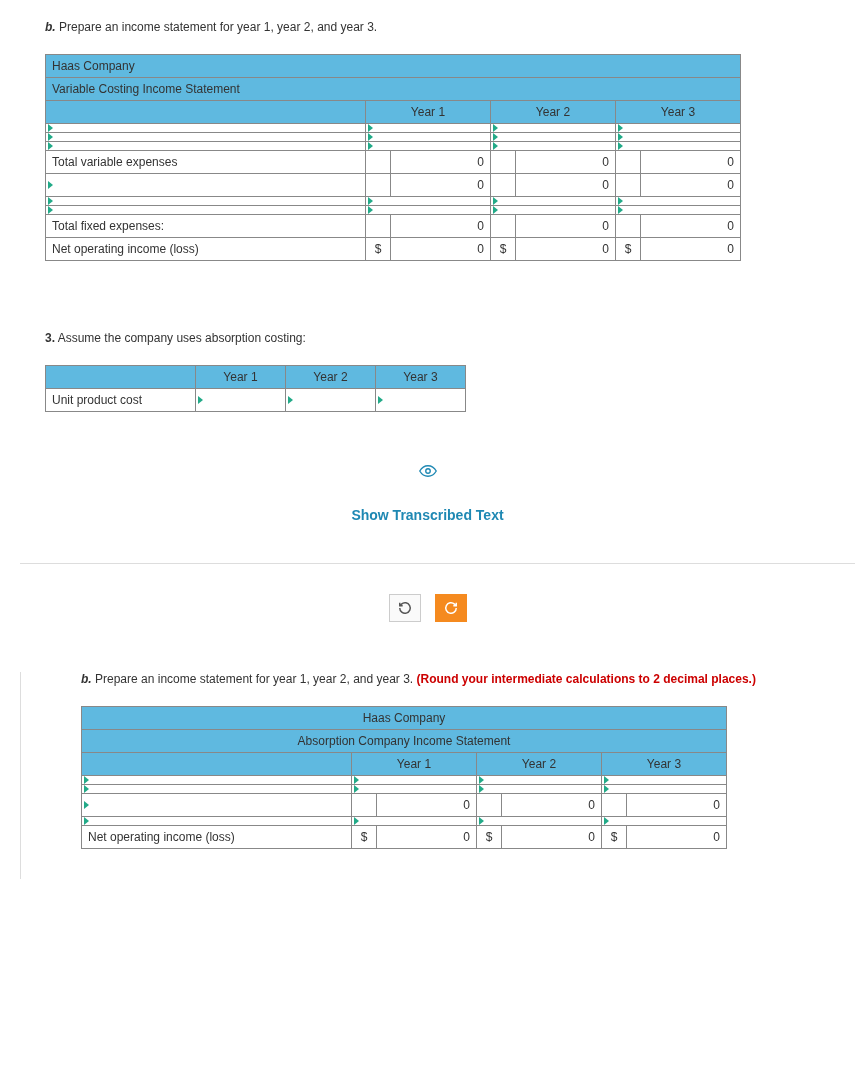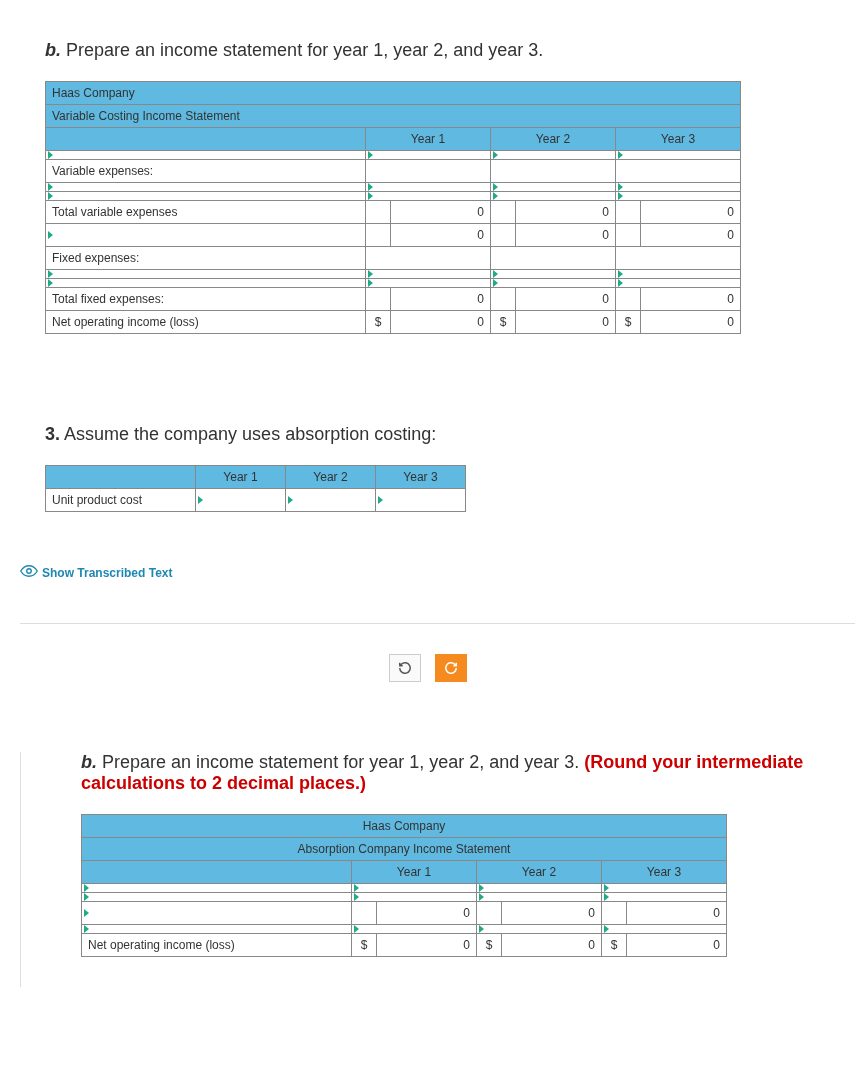--- a/index.html
+++ b/index.html
@@ -9,23 +9,22 @@
     font-family: Arial, Helvetica, sans-serif;
     font-size: 13px;
     color: #333;
     background: #fff;
     width: 855px;
   }
   .section {
     padding: 20px 45px 30px 45px;
   }
   .question-text {
-    font-size: 18px;
+    font-size: 12px;
     margin-bottom: 20px;
-    margin-top: 20px;
   }
   .question-text .bold-letter {
     font-weight: bold;
     font-style: italic;
   }
   .red-text {
     color: #c00;
     font-weight: bold;
   }
   .num-prefix {
@@ -78,22 +77,23 @@
     font-size: 12px;
   }
   .small-lbl { width: 150px; text-align: left; }
   .small-yr { width: 90px; text-align: center; }
   .show-transcribed {
     color: #1e88b3;
     font-weight: bold;
     padding: 20px 20px 40px 20px;
     display: flex;
     align-items: center;
-    gap: 4px;
-    font-size: 12px;
+    gap: 24px;
+    font-size: 14px;
+    flex-direction: column;
   }
   .eye-icon svg { width: 18px; height: 18px; stroke: #1e88b3; fill: none; stroke-width: 1.8; }
   .divider {
     border-top: 1px solid #ddd;
     margin-left: 20px;
   }
   .refresh-row {
     display: flex;
     justify-content: center;
     gap: 14px;
@@ -142,26 +142,20 @@
       <td class="blue-header" colspan="2">Year 2</td>
       <td class="blue-header" colspan="2">Year 3</td>
     </tr>
     <tr>
       <td class="label-cell tri-cell"></td>
       <td class="dollar-cell tri-cell" colspan="2"></td>
       <td class="dollar-cell tri-cell" colspan="2"></td>
       <td class="dollar-cell tri-cell" colspan="2"></td>
     </tr>
     <tr>
-      <td class="label-cell">Variable expenses:</td>
-      <td colspan="2"></td>
-      <td colspan="2"></td>
-      <td colspan="2"></td>
-    </tr>
-    <tr>
       <td class="label-cell tri-cell"></td>
       <td class="dollar-cell tri-cell" colspan="2"></td>
       <td class="dollar-cell tri-cell" colspan="2"></td>
       <td class="dollar-cell tri-cell" colspan="2"></td>
     </tr>
     <tr>
       <td class="label-cell tri-cell"></td>
       <td class="dollar-cell tri-cell" colspan="2"></td>
       <td class="dollar-cell tri-cell" colspan="2"></td>
       <td class="dollar-cell tri-cell" colspan="2"></td>
@@ -176,26 +170,20 @@
       <td class="num-cell">0</td>
     </tr>
     <tr>
       <td class="label-cell tri-cell"></td>
       <td class="dollar-cell"></td>
       <td class="num-cell">0</td>
       <td class="dollar-cell"></td>
       <td class="num-cell">0</td>
       <td class="dollar-cell"></td>
       <td class="num-cell">0</td>
-    </tr>
-    <tr>
-      <td class="label-cell">Fixed expenses:</td>
-      <td colspan="2"></td>
-      <td colspan="2"></td>
-      <td colspan="2"></td>
     </tr>
     <tr>
       <td class="label-cell tri-cell"></td>
       <td class="dollar-cell tri-cell" colspan="2"></td>
       <td class="dollar-cell tri-cell" colspan="2"></td>
       <td class="dollar-cell tri-cell" colspan="2"></td>
     </tr>
     <tr>
       <td class="label-cell tri-cell"></td>
       <td class="dollar-cell tri-cell" colspan="2"></td>

